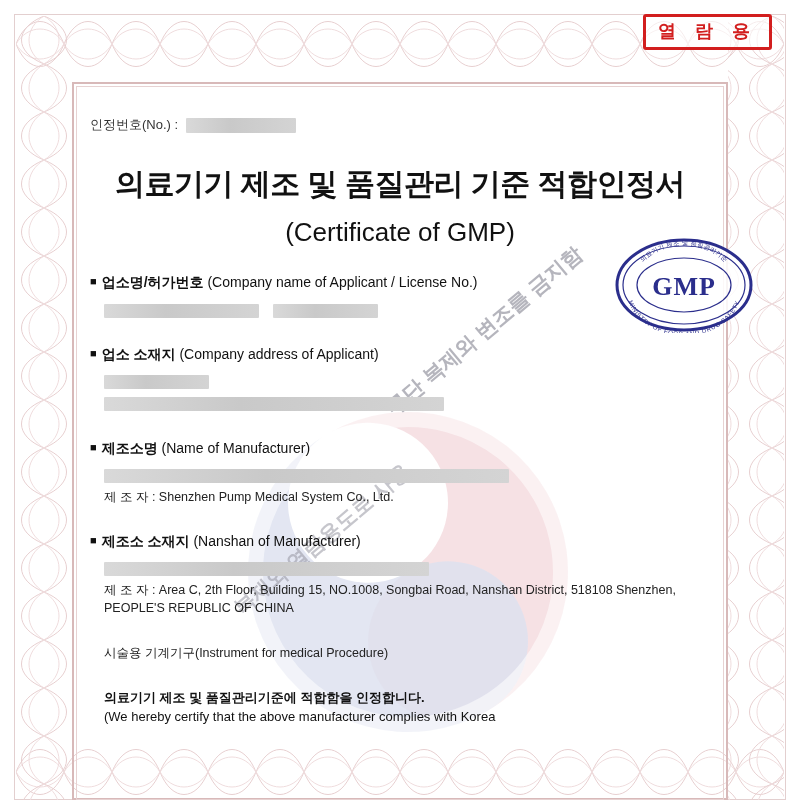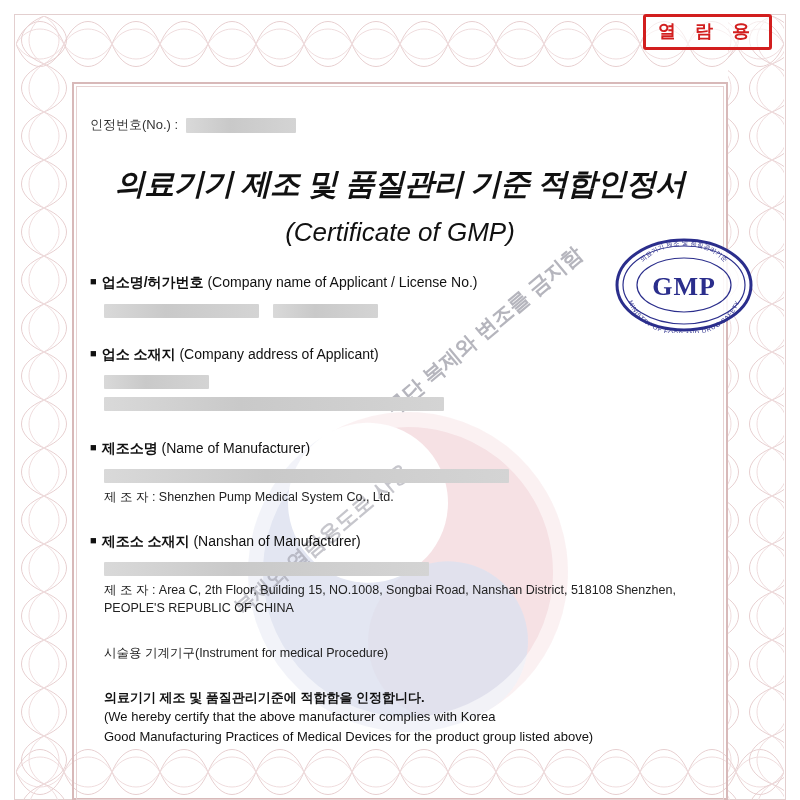--- a/index.html
+++ b/index.html
@@ -130,21 +130,20 @@
     display: inline-block;
     background: linear-gradient(90deg,#d9d9d9 0%, #c9c9c9 40%, #d4d4d4 100%);
     border-radius: 1px;
     vertical-align: middle;
   }
   .no-redact { width: 110px; height: 15px; margin-left: 8px; }
 
   .title {
     text-align: center;
     margin-top: 30px;
-    font-style: italic;
   }
   .title-ko {
     font-size: 30px;
     font-weight: bold;
     letter-spacing: -0.5px;
     color: #111;
   }
   .title-en {
     font-size: 26px;
     margin-top: 12px;
@@ -330,17 +329,16 @@
       <div class="sub-line">제 조 자 : Area C, 2th Floor, Building 15, NO.1008, Songbai Road, Nanshan District, 518108 Shenzhen, PEOPLE'S REPUBLIC OF CHINA</div>
     </div>
 
     <div class="section">
       <div class="sub-line">시술용 기계기구(Instrument for medical Procedure)</div>
     </div>
 
     <div class="statement">
       <div class="ko">의료기기 제조 및 품질관리기준에 적합함을 인정합니다.</div>
       <div>(We hereby certify that the above manufacturer complies with Korea</div>
-      <div>Good Manufacturing Practices of Medical Devices for the product group listed above)</div>
     </div>
 
   </div>
 </div>
 
 </body></html>

